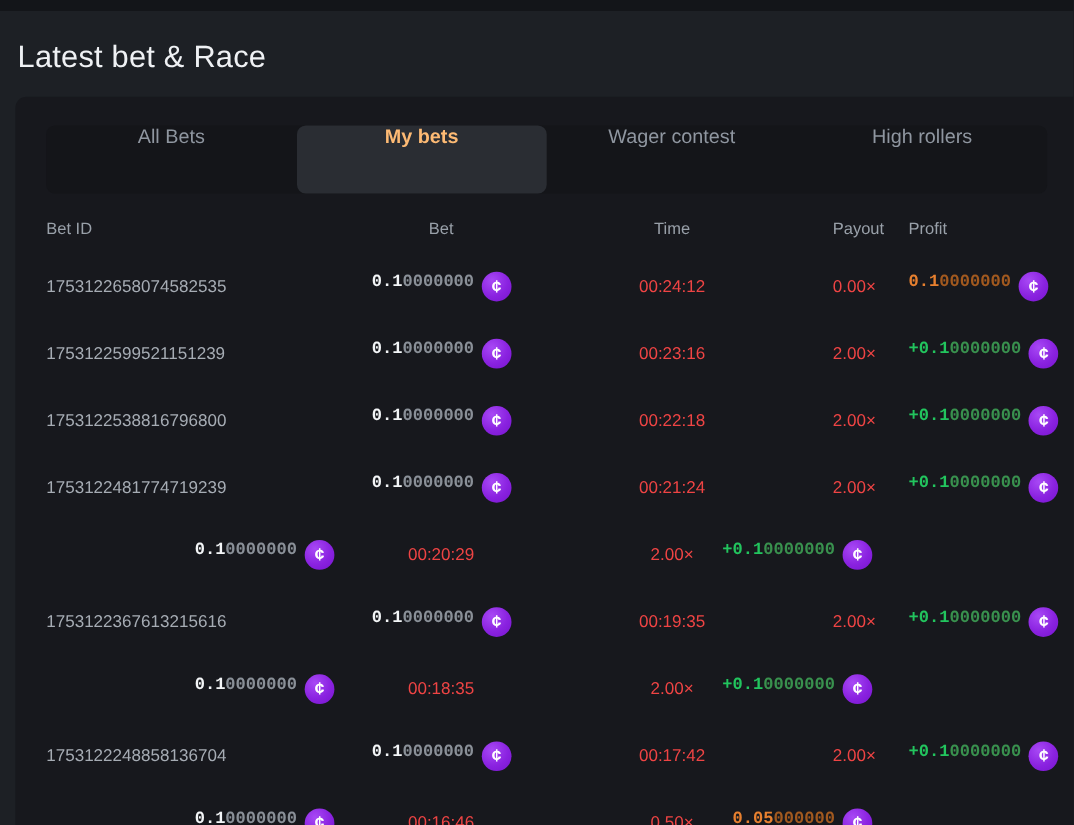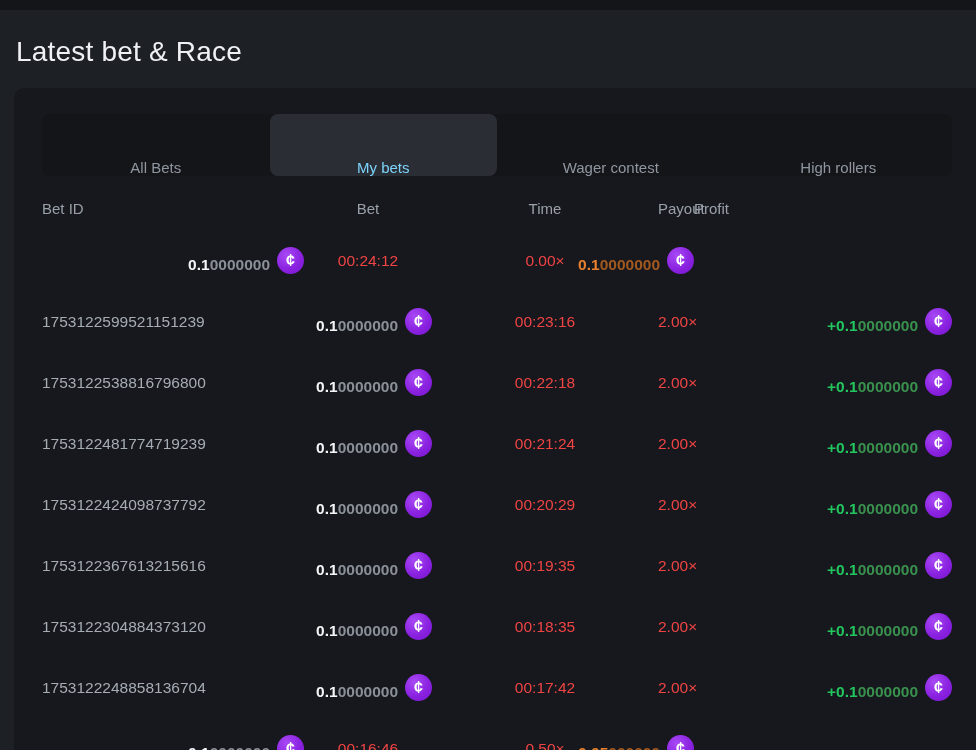--- a/index.html
+++ b/index.html
@@ -20,40 +20,41 @@
     margin-left:14px;
     height:668px;
     background:#17181D;
     border-top-left-radius:10px;
     padding:26px 24px 0 28px;
   }
 
   
   .tabs { display:flex; height:62px; background:#141519; border-radius:8px; }
   .tab {
-    flex:1; display:flex; align-items:flex-end; justify-content:center;
-    font-size:15px; color:#8F96A0; cursor:pointer; border-radius:8px;
+    flex:1; display:flex; align-items:flex-start; justify-content:center;
+    font-size:18px; color:#8F96A0; cursor:pointer; border-radius:8px;
     white-space:nowrap;
   }
-  .tab.active { background:#2A2D33; color:#7dd3fc; font-weight:400; }
+  .tab.active { background:#2A2D33; color:#fdba74; font-weight:700; }
 
   
   .grid-row {
     display:grid;
     grid-template-columns:262px 128px 226px 36px 1fr;
     align-items:center;
+    gap:33px;
   }
   .thead { margin-top:10px; height:44px; color:#99A0A9; font-size:15px; }
   .thead .c2, .thead .c3, .thead .c4 { text-align:center; }
   .thead .c4 { white-space:nowrap; }
   .thead .c5 { text-align:left; }
 
   .row { height:61px; font-size:15.5px; }
   .cell-id { color:#A6ACB4; }
-  .cell-bet, .cell-profit { display:flex; justify-content:flex-end; align-items:flex-end; gap:7px; }
+  .cell-bet, .cell-profit { display:flex; justify-content:flex-end; align-items:flex-start; gap:7px;font-family:Liberation Mono, monospace; }
   .cell-time, .cell-payout { text-align:center; color:#ef4444; }
   .cell-payout { white-space:nowrap; }
 
   .amt-main  { color:#F3F5F7; font-weight:700; }
   .amt-zeros { color:#8A9098; font-weight:700; }
 
   .row.win  .p-main  { color:#22c55e; font-weight:700; }
   .row.win  .p-zeros { color:#39914E; font-weight:700; }
   .row.loss .p-main  { color:#E8802F; font-weight:700; }
   .row.loss .p-zeros { color:#A2591F; font-weight:700; }
@@ -97,20 +98,21 @@
   <div class="grid-row thead">
     <div class="c1">Bet ID</div>
     <div class="c2">Bet</div>
     <div class="c3">Time</div>
     <div class="c4">Payout</div>
     <div class="c5">Profit</div>
   </div>
 
   <div id="table-body">
   <div class="grid-row row loss">
+    <div class="cell-id">1753122658074582535</div>
     <div class="cell-bet">
       <span><span class="amt-main">0.1</span><span class="amt-zeros">0000000</span></span>
       <span class="coin">¢</span>
     </div>
     <div class="cell-time">00:24:12</div>
     <div class="cell-payout">0.00×</div>
     <div class="cell-profit">
       <span><span class="p-main">0.1</span><span class="p-zeros">0000000</span></span>
       <span class="coin">¢</span>
     </div>
@@ -152,21 +154,20 @@
     </div>
     <div class="cell-time">00:21:24</div>
     <div class="cell-payout">2.00×</div>
     <div class="cell-profit">
       <span><span class="p-main">+0.1</span><span class="p-zeros">0000000</span></span>
       <span class="coin">¢</span>
     </div>
   </div>
 
   <div class="grid-row row win">
-    <div class="cell-id">1753122424098737792</div>
     <div class="cell-bet">
       <span><span class="amt-main">0.1</span><span class="amt-zeros">0000000</span></span>
       <span class="coin">¢</span>
     </div>
     <div class="cell-time">00:20:29</div>
     <div class="cell-payout">2.00×</div>
     <div class="cell-profit">
       <span><span class="p-main">+0.1</span><span class="p-zeros">0000000</span></span>
       <span class="coin">¢</span>
     </div>
@@ -180,21 +181,20 @@
     </div>
     <div class="cell-time">00:19:35</div>
     <div class="cell-payout">2.00×</div>
     <div class="cell-profit">
       <span><span class="p-main">+0.1</span><span class="p-zeros">0000000</span></span>
       <span class="coin">¢</span>
     </div>
   </div>
 
   <div class="grid-row row win">
-    <div class="cell-id">1753122304884373120</div>
     <div class="cell-bet">
       <span><span class="amt-main">0.1</span><span class="amt-zeros">0000000</span></span>
       <span class="coin">¢</span>
     </div>
     <div class="cell-time">00:18:35</div>
     <div class="cell-payout">2.00×</div>
     <div class="cell-profit">
       <span><span class="p-main">+0.1</span><span class="p-zeros">0000000</span></span>
       <span class="coin">¢</span>
     </div>

